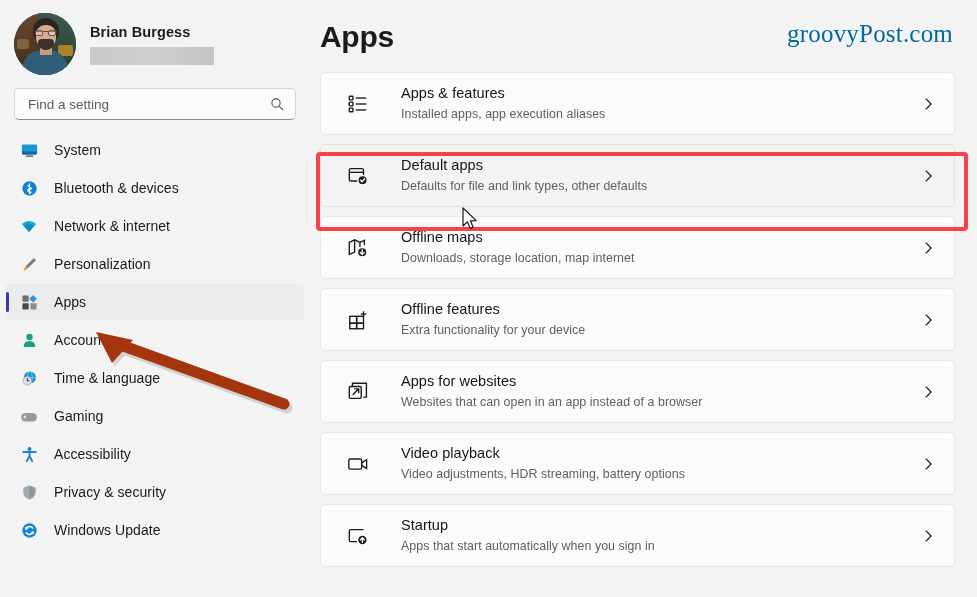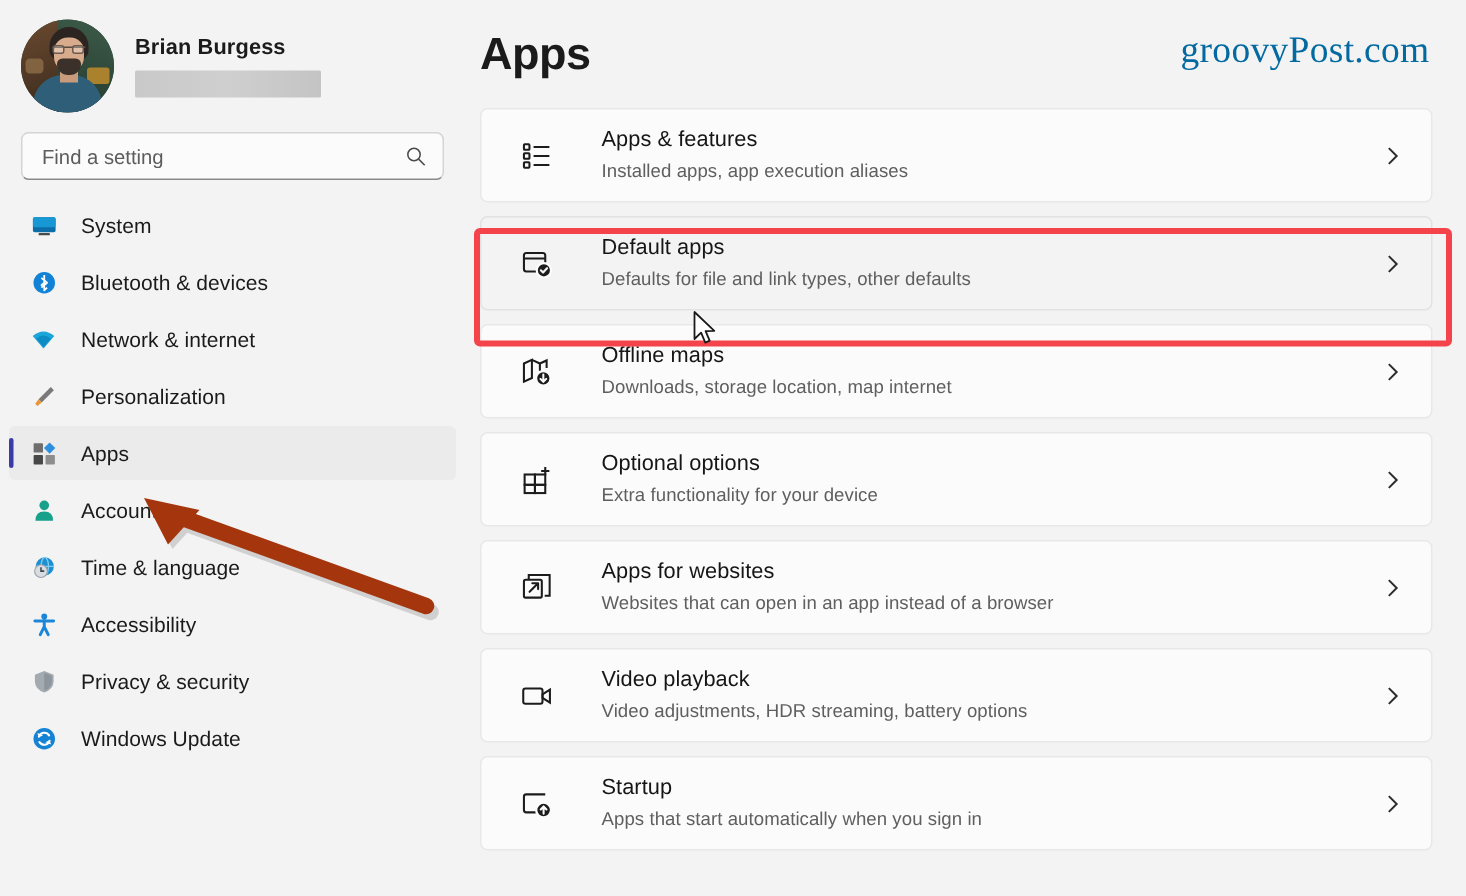--- a/index.html
+++ b/index.html
@@ -319,20 +319,31 @@
             <circle cx="9.4" cy="8" r="6.4" fill="#1f8fd0"></circle>
             <ellipse cx="9.4" cy="8" rx="2.6" ry="6.4" fill="none" stroke="#7fd0f5" stroke-width=".9"></ellipse>
             <line x1="3" y1="8" x2="15.8" y2="8" stroke="#7fd0f5" stroke-width=".9"></line>
             <circle cx="6.7" cy="11.4" r="4.5" fill="#d8dde2" stroke="#9aa3ab" stroke-width=".8"></circle>
             <path d="M6.7 8.6 V11.4 H9" stroke="#3a4750" stroke-width="1.1" fill="none"></path>
           </svg>
         </span>
         <span class="nav-label">Time &amp; language</span>
       </div>
 
+      <div class="nav-item">
+        <span class="nav-icon">
+          <svg width="18" height="17" viewBox="0 0 20 18">
+            <rect x="1.2" y="5.2" width="17.6" height="9.4" rx="4.7" fill="#9a9a9a"></rect>
+            <path d="M5.4 8 V11 M3.9 9.5 H6.9" stroke="#fff" stroke-width="1.2"></path>
+            <circle cx="13.6" cy="8.8" r="1.05" fill="#4ba3e0"></circle>
+            <circle cx="15.6" cy="11" r="1.05" fill="#4ba3e0"></circle>
+          </svg>
+        </span>
+        <span class="nav-label">Gaming</span>
+      </div>
 
       <div class="nav-item">
         <span class="nav-icon">
           <svg width="17" height="17" viewBox="0 0 18 18">
             <circle cx="9" cy="3.1" r="2.1" fill="#1b86d8"></circle>
             <path d="M2.4 6.4 H15.6" stroke="#1b86d8" stroke-width="2.1" stroke-linecap="round"></path>
             <path d="M9 6 V10.4 L6.2 16 M9 10.4 L11.8 16" stroke="#1b86d8" stroke-width="2.1" fill="none" stroke-linecap="round"></path>
           </svg>
         </span>
         <span class="nav-label">Accessibility</span>
@@ -438,21 +449,21 @@
           <svg width="22" height="22" viewBox="0 0 24 24" fill="none" stroke="#1c1c1c" stroke-width="1.5">
             <rect x="3" y="8" width="7.5" height="7.5"></rect>
             <rect x="10.5" y="8" width="7.5" height="7.5"></rect>
             <rect x="3" y="15.5" width="7.5" height="6"></rect>
             <rect x="10.5" y="15.5" width="7.5" height="6"></rect>
             <line x1="18" y1="2.5" x2="18" y2="8.5"></line>
             <line x1="15" y1="5.5" x2="21" y2="5.5"></line>
           </svg>
         </span>
         <span class="card-text">
-          <span class="card-title" style="display:block">Optional options</span>
+          <span class="card-title" style="display:block">Offline features</span>
           <span class="card-sub" style="display:block">Extra functionality for your device</span>
         </span>
         <span class="chevron">
           <svg width="11" height="14" viewBox="0 0 12 16" fill="none" stroke="currentColor" stroke-width="1.5">
               <path d="M3 2 L9 8 L3 14"></path>
             </svg>
         </span>
       </div>
 
       <div class="card">

